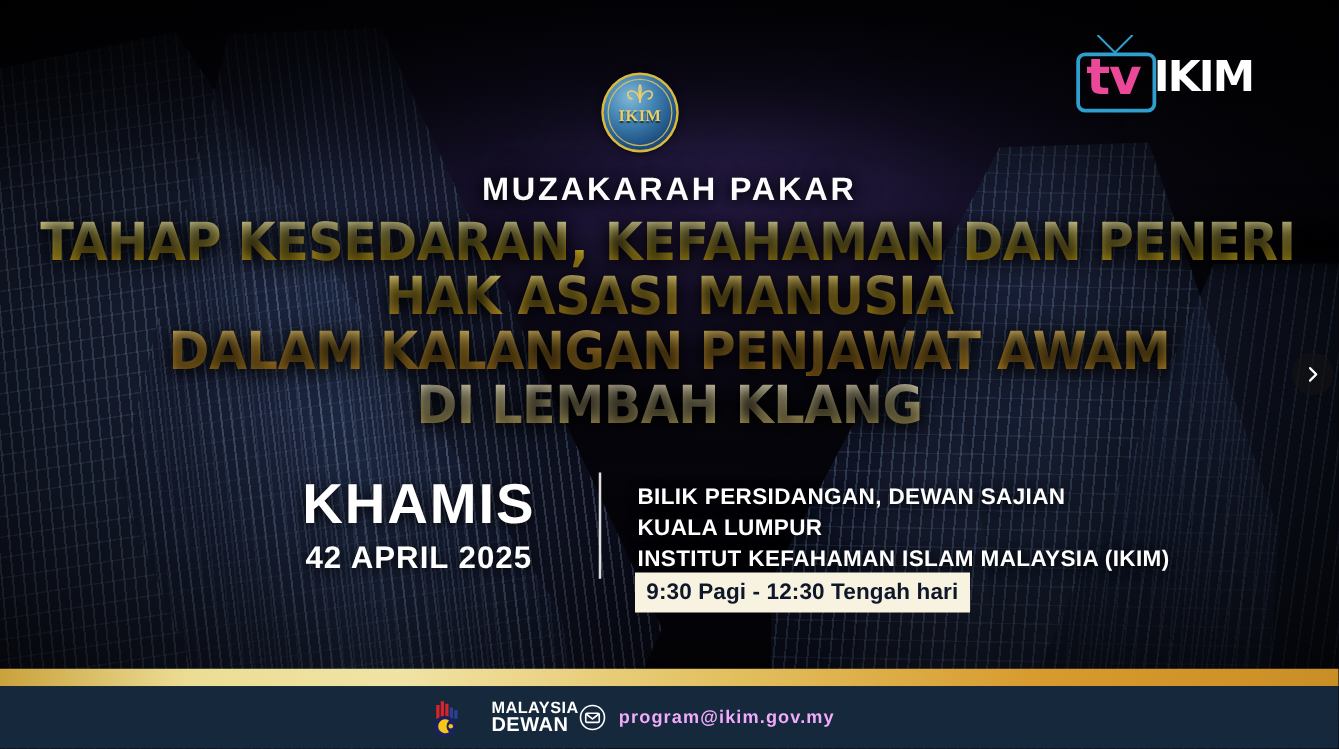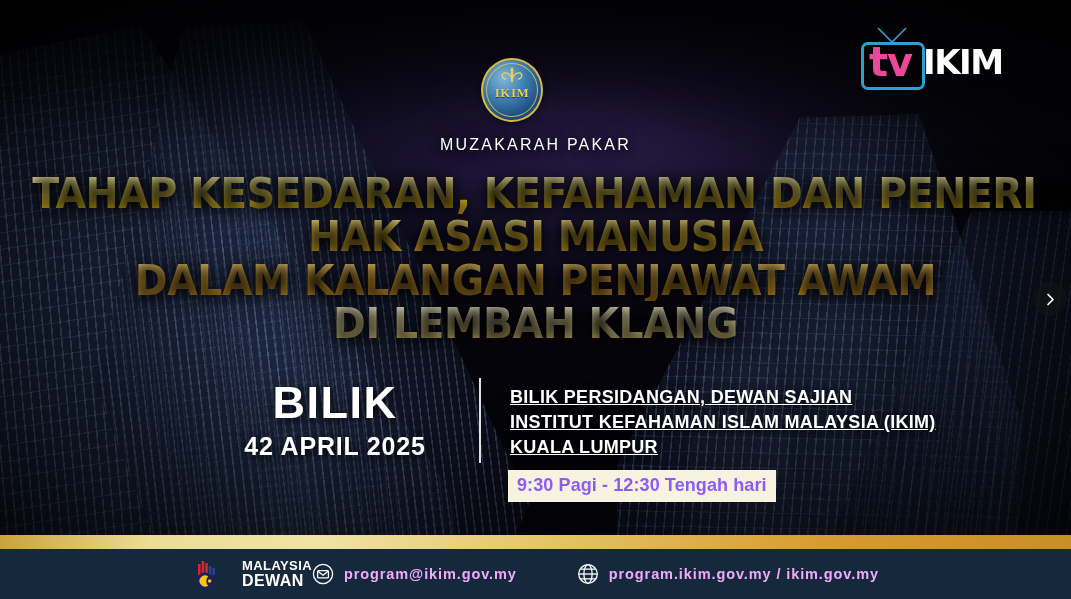--- a/index.html
+++ b/index.html
@@ -78,21 +78,21 @@
   .tvikim .tvbox{position:absolute;left:0;top:10px;width:58px;height:42px;
      border:3px solid #2f9fd0;border-radius:7px;background:rgba(0,0,0,.25);}
   .tvikim .ant{position:absolute;left:14px;top:-4px;width:34px;height:16px;}
   .tvikim .tvtxt{position:absolute;left:8px;top:14px;font-weight:700;font-size:40px;line-height:32px;
      color:#ec4899;font-family:"DejaVu Sans",sans-serif;letter-spacing:-1px;}
   .tvikim .ikimtxt{position:absolute;left:62px;top:12px;font-weight:700;font-size:34px;line-height:36px;
      color:#ffffff;letter-spacing:-1.5px;font-family:"DejaVu Sans",sans-serif;}
 
   
   .kicker{position:absolute;left:0;right:0;top:136px;text-align:center;
-     color:#fff;font-size:16px;font-weight:400;letter-spacing:2.2px;
+     color:#fff;font-size:26px;font-weight:700;letter-spacing:2.2px;
      text-shadow:0 2px 10px rgba(0,0,0,.95),0 0 22px rgba(0,0,0,.8);}
 
   .headline{position:absolute;left:0;right:0;top:174px;text-align:center;}
   .hl{display:block;font-weight:800;font-style:normal;line-height:.96;
       letter-spacing:-.5px;white-space:nowrap;
       font-family:"DejaVu Sans",sans-serif;
       transform:scaleX(.94);
       text-shadow:0 3px 12px rgba(0,0,0,.95),0 0 28px rgba(0,0,0,.85);
       -webkit-background-clip:text;background-clip:text;color:transparent;}
   .hl1{font-size:42px;background-image:linear-gradient(180deg,#fdfbc6 0%,#f9e878 30%,#f3cf2b 72%,#e8b91c 100%);}
@@ -103,23 +103,23 @@
   
   .when{position:absolute;left:190px;top:378px;width:290px;text-align:center;color:#fff;
         text-shadow:0 2px 10px rgba(0,0,0,.95);}
   .when .day{font-size:45px;font-weight:700;letter-spacing:1.5px;line-height:50px;}
   .when .date{font-size:25px;font-weight:700;letter-spacing:.8px;margin-top:4px;}
 
   .divider{position:absolute;left:479px;top:378px;width:2px;height:85px;background:#f2f2f2;opacity:.92;}
 
   .venue{position:absolute;left:510px;top:385px;color:#fff;}
   .venue div{font-size:18px;font-weight:700;letter-spacing:.3px;line-height:25px;
-     text-shadow:0 2px 9px rgba(0,0,0,.95);text-decoration:underline;}
-
-  .timebadge{position:absolute;left:508px;top:470px;background:#f7f3e0;color:#8b5cf6;
+     text-shadow:0 2px 9px rgba(0,0,0,.95);}
+
+  .timebadge{position:absolute;left:508px;top:458px;background:#f7f3e0;color:#0f172a;
      padding:5px 9px 6px;font-size:18px;font-weight:700;letter-spacing:.1px;}
 
   
   .goldbar{position:absolute;left:0;right:0;top:535px;height:14px;
      background:linear-gradient(90deg,#c9a23c 0%,#ecdd95 14%,#f0e3a4 30%,#e2bf5e 55%,#d79a2e 78%,#c98e26 100%);}
   .footer{position:absolute;left:0;right:0;top:549px;height:50px;background:#16293c;}
   .footer-inner{position:absolute;inset:0;display:flex;align-items:center;justify-content:center;gap:0px;}
 
   .madani{display:flex;align-items:center;gap:20px;}
   .madani .mtxt{display:flex;flex-direction:column;line-height:1;color:#fff;}
@@ -176,30 +176,30 @@
   <div class="kicker">MUZAKARAH PAKAR</div>
 
   <div class="headline">
     <span class="hl hl1">TAHAP KESEDARAN, KEFAHAMAN DAN PENERIMAAN</span>
     <span class="hl hl2">HAK ASASI MANUSIA</span>
     <span class="hl hl3">DALAM KALANGAN PENJAWAT AWAM</span>
     <span class="hl hl4">DI LEMBAH KLANG</span>
   </div>
 
   <div class="when">
-    <div class="day">BILIK</div>
+    <div class="day">KHAMIS</div>
     <div class="date">42 APRIL 2025</div>
   </div>
 
   <div class="divider"></div>
 
   <div class="venue">
     <div>BILIK PERSIDANGAN, DEWAN SAJIAN</div>
+    <div>KUALA LUMPUR</div>
     <div>INSTITUT KEFAHAMAN ISLAM MALAYSIA (IKIM)</div>
-    <div>KUALA LUMPUR</div>
   </div>
 
   <div class="timebadge">9:30 Pagi - 12:30 Tengah hari</div>
 
   <div class="goldbar"></div>
 
   <div class="footer">
     <div class="footer-inner">
 
       <div class="madani">
@@ -221,29 +221,20 @@
 
       <div class="contact">
         <svg class="ico" viewBox="0 0 22 22">
           <circle cx="11" cy="11" r="9.6" fill="none" stroke="#fff" stroke-width="1.3"></circle>
           <rect x="5.6" y="7.6" width="10.8" height="7.3" rx="1" fill="none" stroke="#fff" stroke-width="1.3"></rect>
           <path d="M5.9 8.2 L11 12.2 L16.1 8.2" fill="none" stroke="#fff" stroke-width="1.3"></path>
         </svg>
         <span class="ctext">program@ikim.gov.my</span>
       </div>
 
-      <div class="contact" style="margin-right:0">
-        <svg class="ico" viewBox="0 0 22 22">
-          <circle cx="11" cy="11" r="9.3" fill="none" stroke="#fff" stroke-width="1.3"></circle>
-          <ellipse cx="11" cy="11" rx="4.1" ry="9.3" fill="none" stroke="#fff" stroke-width="1.3"></ellipse>
-          <line x1="1.8" y1="11" x2="20.2" y2="11" stroke="#fff" stroke-width="1.3"></line>
-          <path d="M3.8 6.2 H18.2 M3.8 15.8 H18.2" stroke="#fff" stroke-width="1.2" fill="none"></path>
-        </svg>
-        <span class="ctext">program.ikim.gov.my / ikim.gov.my</span>
-      </div>
 
     </div>
   </div>
 
   <div class="nextbtn">
     <svg viewBox="0 0 13 13">
       <path d="M4 1.5 L9 6.5 L4 11.5" fill="none" stroke="#ffffff" stroke-width="1.7" stroke-linecap="round" stroke-linejoin="round"></path>
     </svg>
   </div>
 

